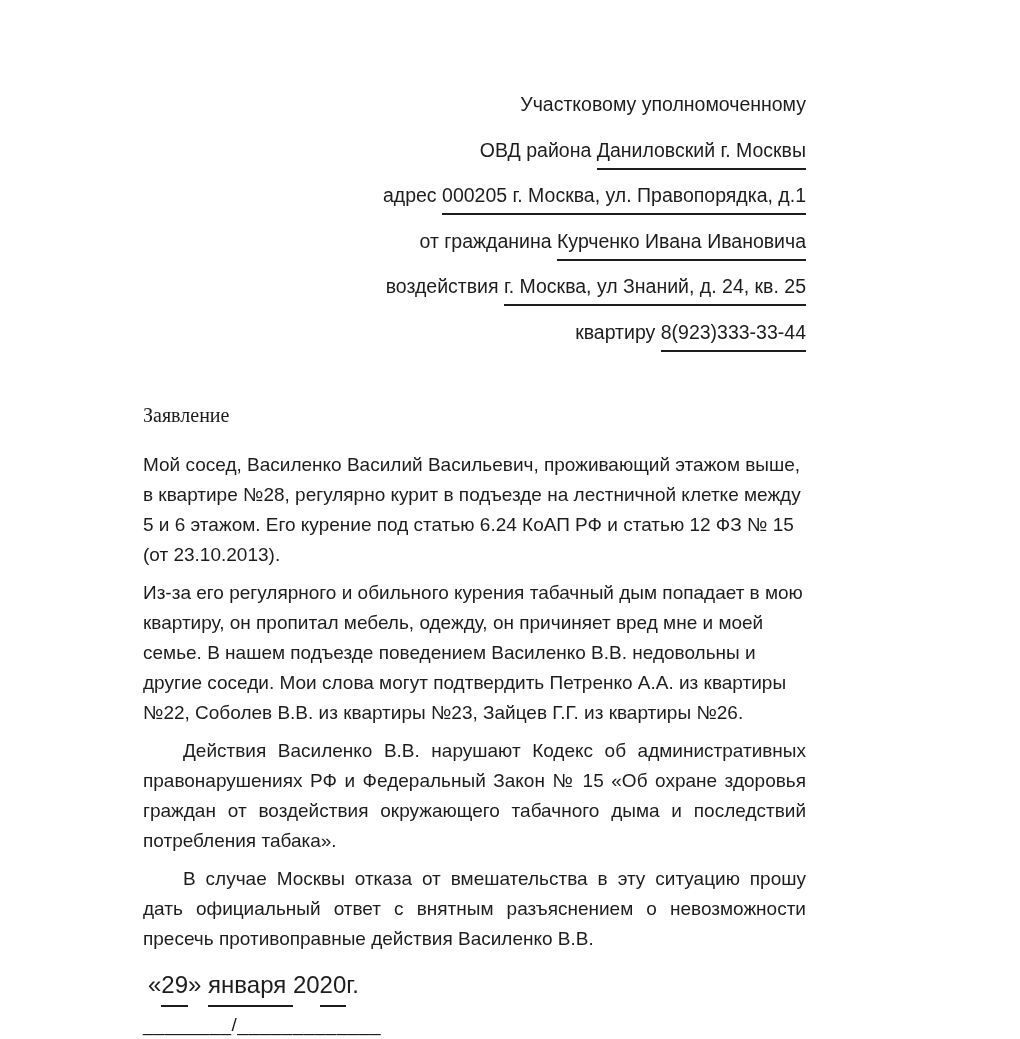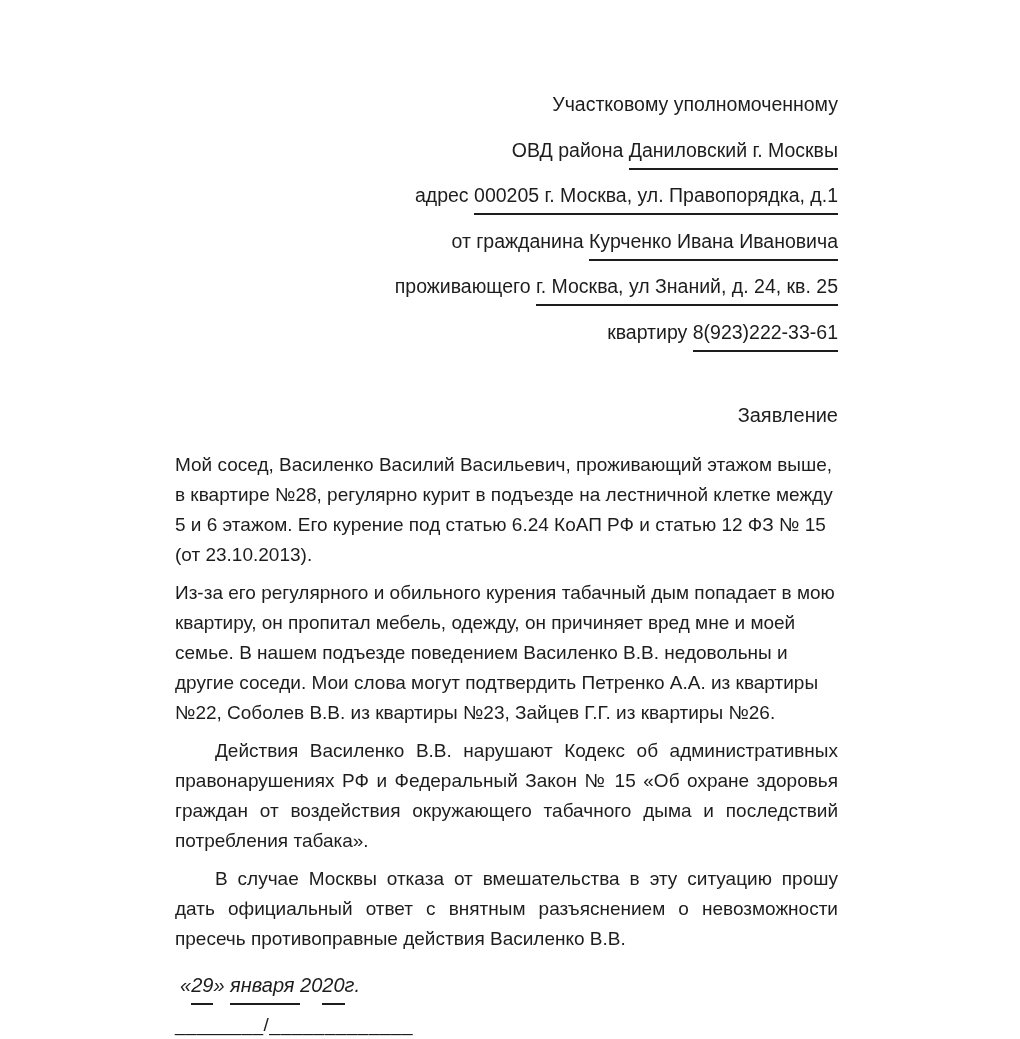--- a/index.html
+++ b/index.html
@@ -9,89 +9,88 @@
   }
   .page {
     position: relative;
     width: 876px;
     height: 1039px;
     background: #ffffff;
     color: #1d1d1d;
     font-family: "Liberation Sans", "DejaVu Sans", sans-serif;
     overflow: hidden;
     box-sizing: border-box;
-    margin-left: 32px;
   }
   .content {
     padding: 82px 70px 0 143px;
     box-sizing: border-box;
   }
   
   .header-block {
     text-align: right;
     font-size: 19.5px;
   }
   .header-line {
     line-height: 45.5px;
     white-space: nowrap;
   }
   .u {
     border-bottom: 2px solid #1d1d1d;
     padding-bottom: 7px;
   }
   
   .doc-title {
-    text-align: right;
+    text-align: left;
     font-size: 20px;
     line-height: 30px;
     margin: 45px 0 0 0;
+    font-family: Liberation Serif, serif;
   }
   
   .body-block {
     margin-top: 20px;
     font-size: 19px;
     line-height: 30px;
   }
   .body-block p {
     margin: 0 0 8px 0;
   }
   .body-block p.justified {
     text-align: justify;
     text-indent: 40px;
   }
   
   .date-line {
     margin-top: 16px;
     padding-left: 5px;
-    font-size: 20px;
+    font-size: 24px;
     line-height: 30px;
     white-space: nowrap;
-    font-style: italic;
   }
   
   .signature-line {
     margin-top: 10px;
     font-size: 19px;
     line-height: 30px;
     letter-spacing: 0.5px;
   }
 </style>
 </head>
 <body>
 
 <div class="page">
   <div class="content">
 
     <div class="header-block">
       <div class="header-line"><span>Участковому уполномоченному</span><span class="u"></span></div>
       <div class="header-line"><span>ОВД района </span><span class="u">Даниловский г. Москвы</span></div>
       <div class="header-line"><span>адрес </span><span class="u">000205 г. Москва, ул. Правопорядка, д.1</span></div>
       <div class="header-line"><span>от гражданина </span><span class="u">Курченко Ивана Ивановича</span></div>
-      <div class="header-line"><span>проживающего </span><span class="u">г. Москва, ул Знаний, д. 24, кв. 25</span></div>
-      <div class="header-line"><span>квартиру </span><span class="u">8(923)222-33-61</span></div>
+      <div class="header-line"><span>воздействия </span><span class="u">г. Москва, ул Знаний, д. 24, кв. 25</span></div>
+      <div class="header-line"><span>квартиру </span><span class="u">8(923)333-33-44</span></div>
     </div>
 
     <div class="doc-title">Заявление</div>
 
     <div class="body-block">
       <p>Мой сосед, Василенко Василий Васильевич, проживающий этажом выше, в квартире №28, регулярно курит в подъезде на лестничной клетке между 5 и 6 этажом. Его курение под статью 6.24 КоАП РФ и статью 12 ФЗ № 15 (от 23.10.2013).</p>
       <p>Из-за его регулярного и обильного курения табачный дым попадает в мою квартиру, он пропитал мебель, одежду, он причиняет вред мне и моей семье. В нашем подъезде поведением Василенко В.В. недовольны и другие соседи. Мои слова могут подтвердить Петренко А.А. из квартиры №22, Соболев В.В. из квартиры №23, Зайцев Г.Г. из квартиры №26.</p>
       <p class="justified">Действия Василенко В.В. нарушают Кодекс об административных правонарушениях РФ и Федеральный Закон № 15 «Об охране здоровья граждан от воздействия окружающего табачного дыма и последствий потребления табака».</p>
       <p class="justified">В случае Москвы отказа от вмешательства в эту ситуацию прошу дать официальный ответ с внятным разъяснением о невозможности пресечь противоправные действия Василенко В.В.</p>
     </div>

